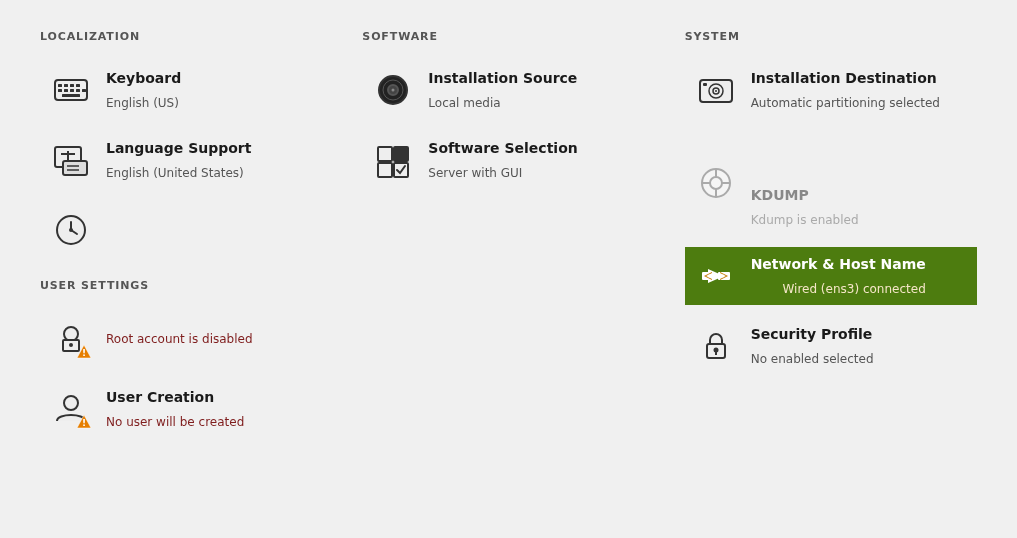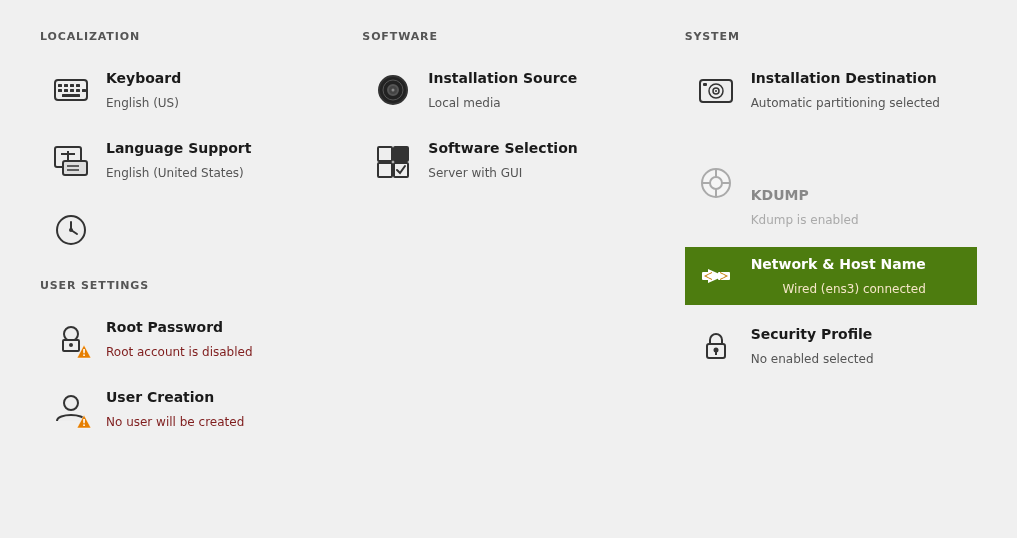--- a/index.html
+++ b/index.html
@@ -173,21 +173,20 @@
             <rect x="10" y="19" width="16" height="11" rx="1" stroke="#333" stroke-width="2" fill="#eee"></rect>
             <circle cx="18" cy="24" r="2" fill="#333"></circle>
           </svg>
 
           <svg style="position:absolute;bottom:0;right:0;width:16px;height:16px;" viewBox="0 0 16 16" xmlns="http://www.w3.org/2000/svg">
             <polygon points="8,1 15,14 1,14" fill="#e67e00" stroke="#fff" stroke-width="0.5"></polygon>
             <text x="8" y="12" text-anchor="middle" font-size="9" font-weight="bold" fill="white">!</text>
           </svg>
         </div>
         <div class="item-text">
-          <span class="item-title">Root Password</span>
           <span class="item-subtitle warning">Root account is disabled</span>
         </div>
       </div>
 
       <div class="item">
         <div class="item-icon" style="position:relative;">
           <svg viewBox="0 0 36 36" fill="none" xmlns="http://www.w3.org/2000/svg">
             <circle cx="18" cy="12" r="7" stroke="#333" stroke-width="2" fill="#eee"></circle>
             <path d="M4 30 C4 22 32 22 32 30" stroke="#333" stroke-width="2" fill="#eee"></path>
           </svg>

